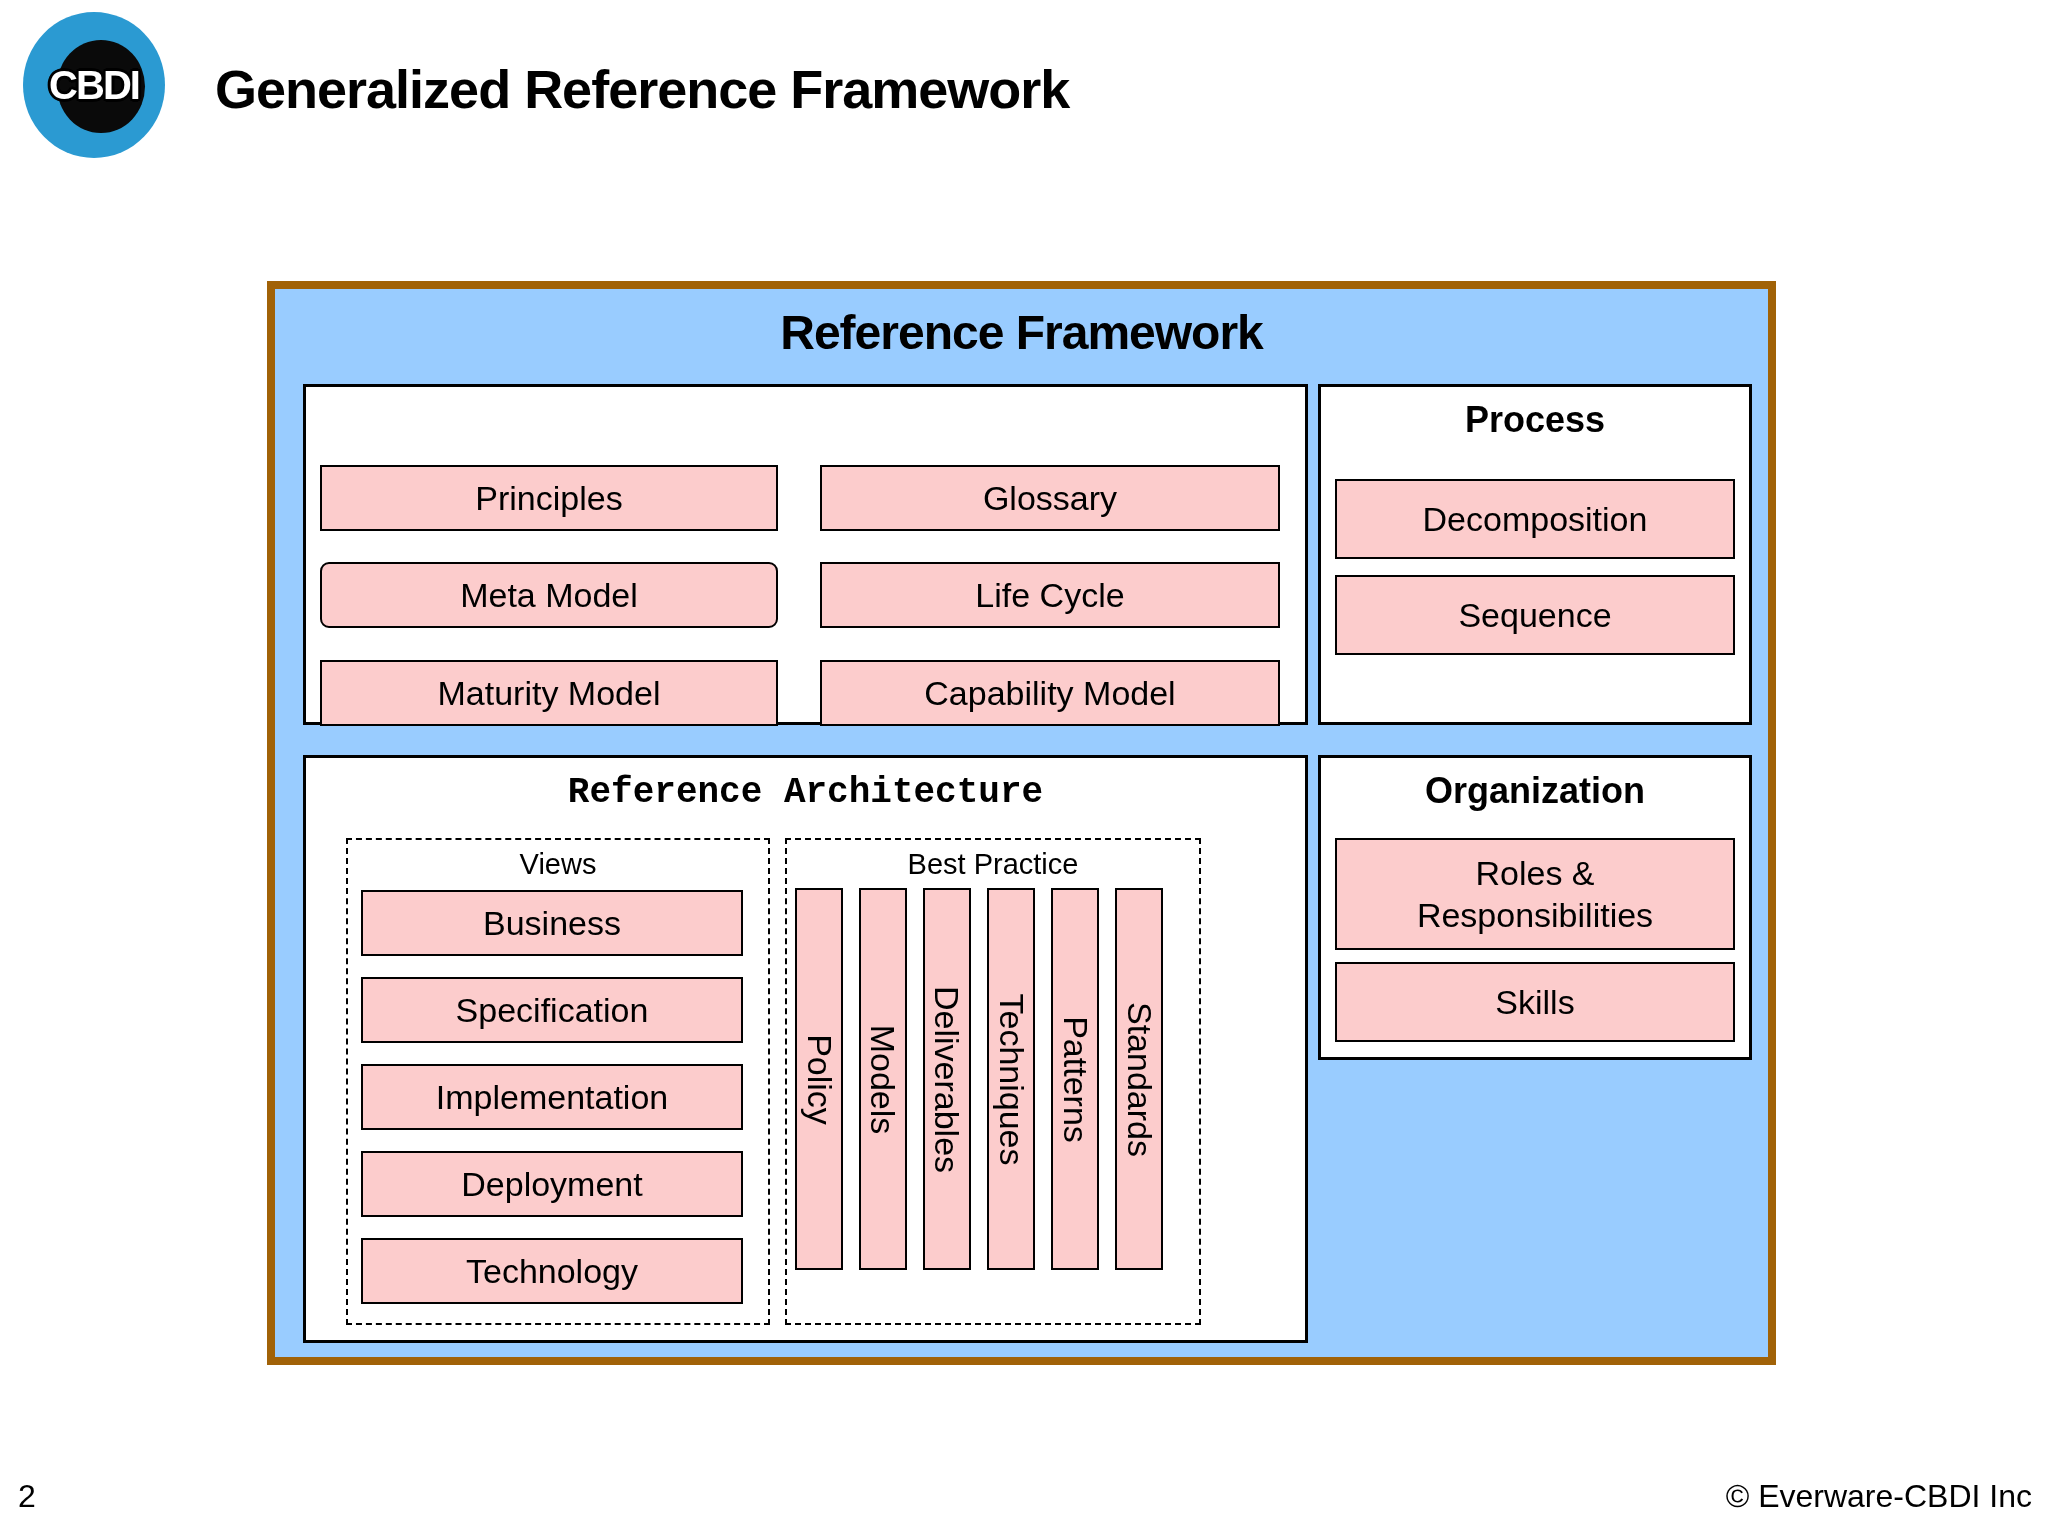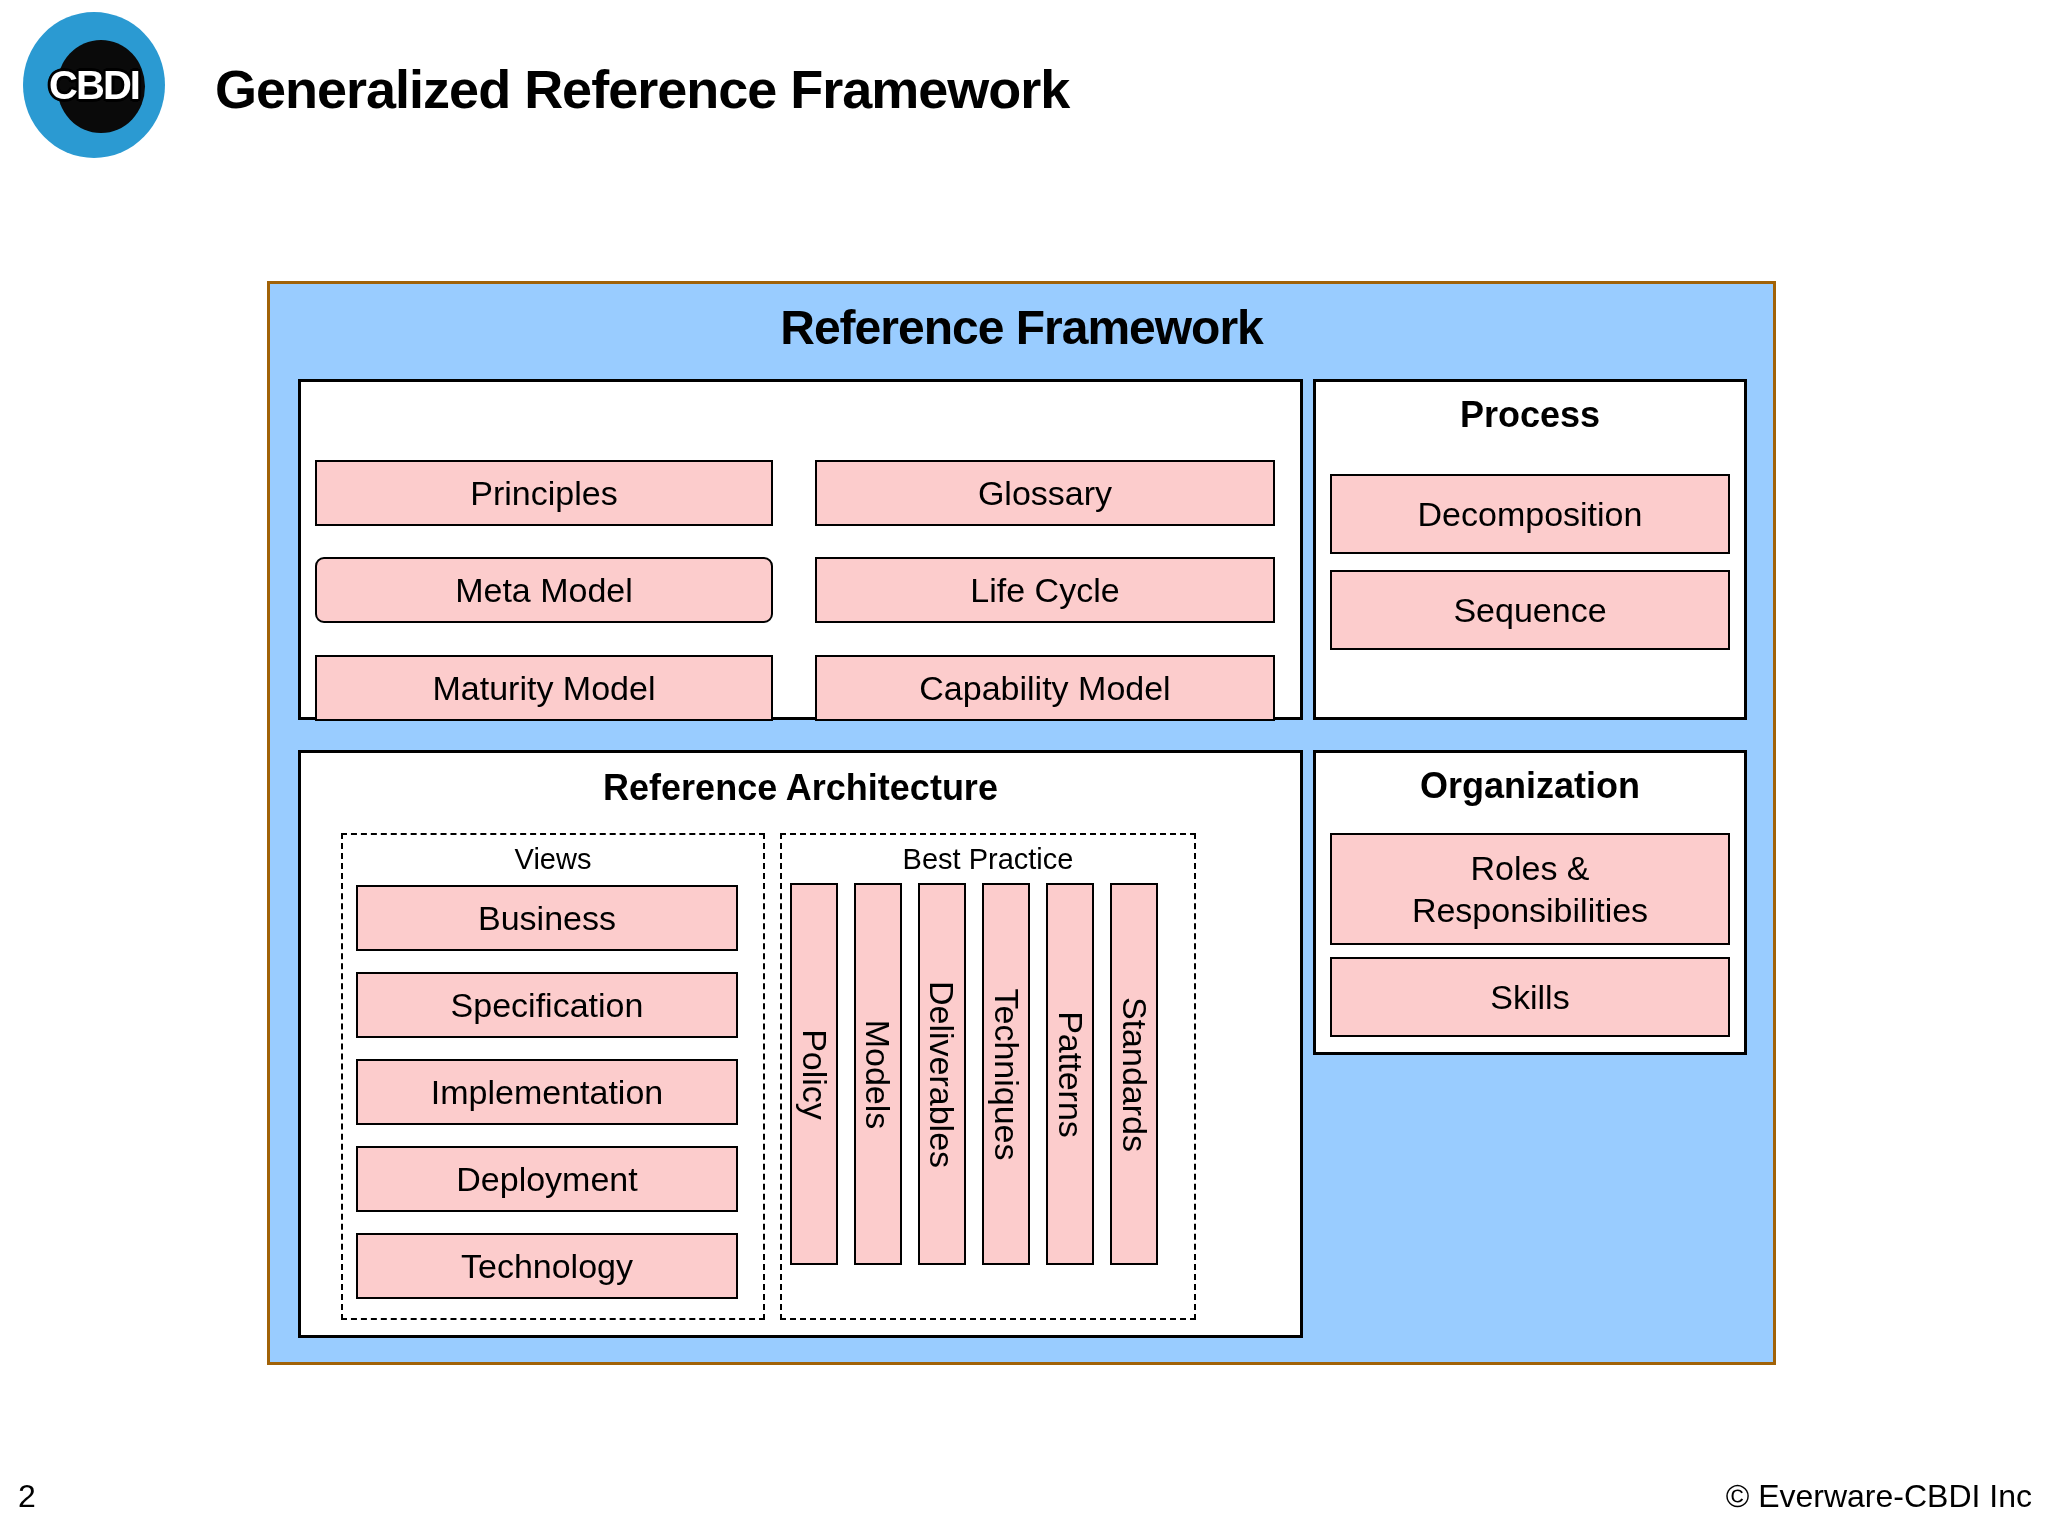--- a/index.html
+++ b/index.html
@@ -15,21 +15,21 @@
   
   .logo{position:absolute;left:23px;top:12px;width:142px;height:146px;border-radius:50%;
         background:var(--logo-blue);display:flex;align-items:center;justify-content:center;}
   .logo-disc{position:absolute;left:24%;top:19%;width:62%;height:64%;border-radius:50%;background:#0a0a0a;}
   .logo-text{position:relative;z-index:2;color:#fff;font-weight:bold;font-size:40px;letter-spacing:-2px;
         text-shadow:-3px 0 #000,3px 0 #000,0 -3px #000,0 3px #000,-2px -2px #000,2px 2px #000,-2px 2px #000,2px -2px #000;}
   .title{position:absolute;left:215px;top:58px;font-size:54px;font-weight:bold;letter-spacing:-1px;}
 
   
   .framework{position:absolute;left:267px;top:281px;width:1509px;height:1084px;
-        background:var(--panel-blue);border:3px solid #a16207;}
+        background:var(--panel-blue);border:8px solid #a16207;}
   .fw-title{position:absolute;left:0;top:16px;width:100%;text-align:center;
         font-size:48px;font-weight:bold;letter-spacing:-1px;}
 
   
   .panel{position:absolute;background:#fff;border:3px solid #000;}
   .panel-title{position:absolute;left:0;width:100%;text-align:center;font-size:36px;font-weight:bold;}
   .ref-model{left:28px;top:95px;width:1005px;height:341px;}
   .process{left:1043px;top:95px;width:434px;height:341px;}
   .ref-arch{left:28px;top:466px;width:1005px;height:588px;}
   .organization{left:1043px;top:466px;width:434px;height:305px;}
@@ -78,21 +78,21 @@
       <div class="pb" style="left:514px;top:273px;width:460px;height:66px;">Capability Model</div>
     </section>
 
     <section class="panel process">
       <div class="panel-title" style="top:12px;">Process</div>
       <div class="pb" style="left:14px;top:92px;width:400px;height:80px;">Decomposition</div>
       <div class="pb" style="left:14px;top:188px;width:400px;height:80px;">Sequence</div>
     </section>
 
     <section class="panel ref-arch">
-      <div class="panel-title" style="top:14px;">Reference Architecture</div>
+      <div class="panel-title" style="top:14px;font-family:Liberation Mono, monospace;">Reference Architecture</div>
 
       <div class="dashed views">
         <div class="dashed-title">Views</div>
         <div class="pb" style="left:13px;top:50px;width:382px;height:66px;">Business</div>
         <div class="pb" style="left:13px;top:137px;width:382px;height:66px;">Specification</div>
         <div class="pb" style="left:13px;top:224px;width:382px;height:66px;">Implementation</div>
         <div class="pb" style="left:13px;top:311px;width:382px;height:66px;">Deployment</div>
         <div class="pb" style="left:13px;top:398px;width:382px;height:66px;">Technology</div>
       </div>
 

